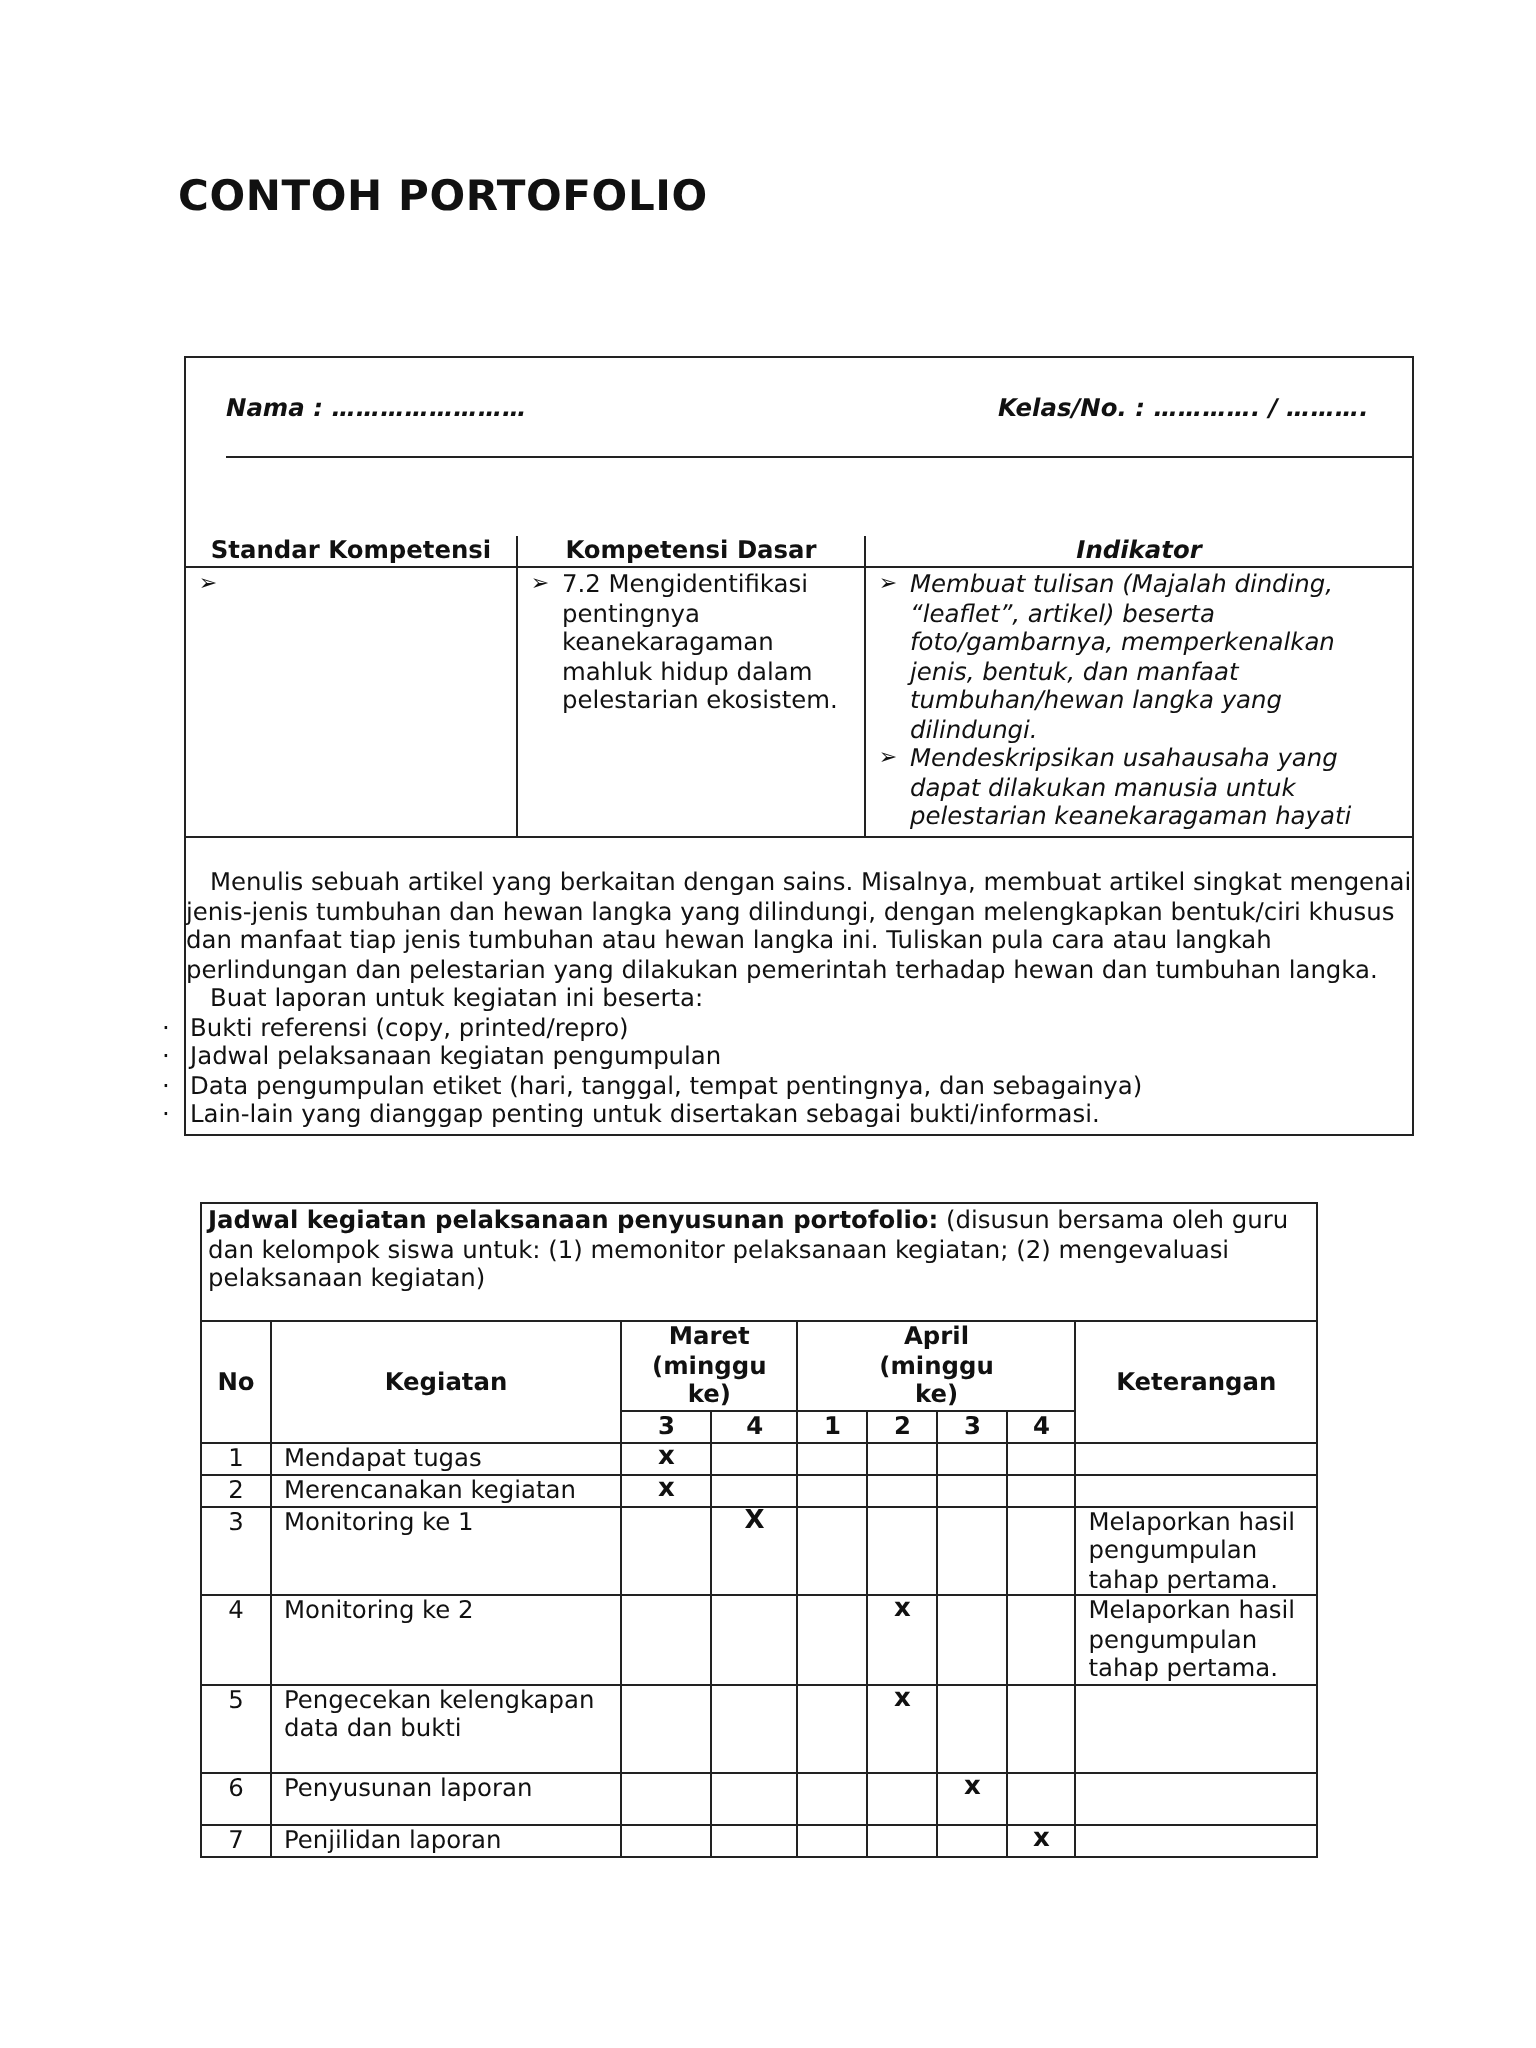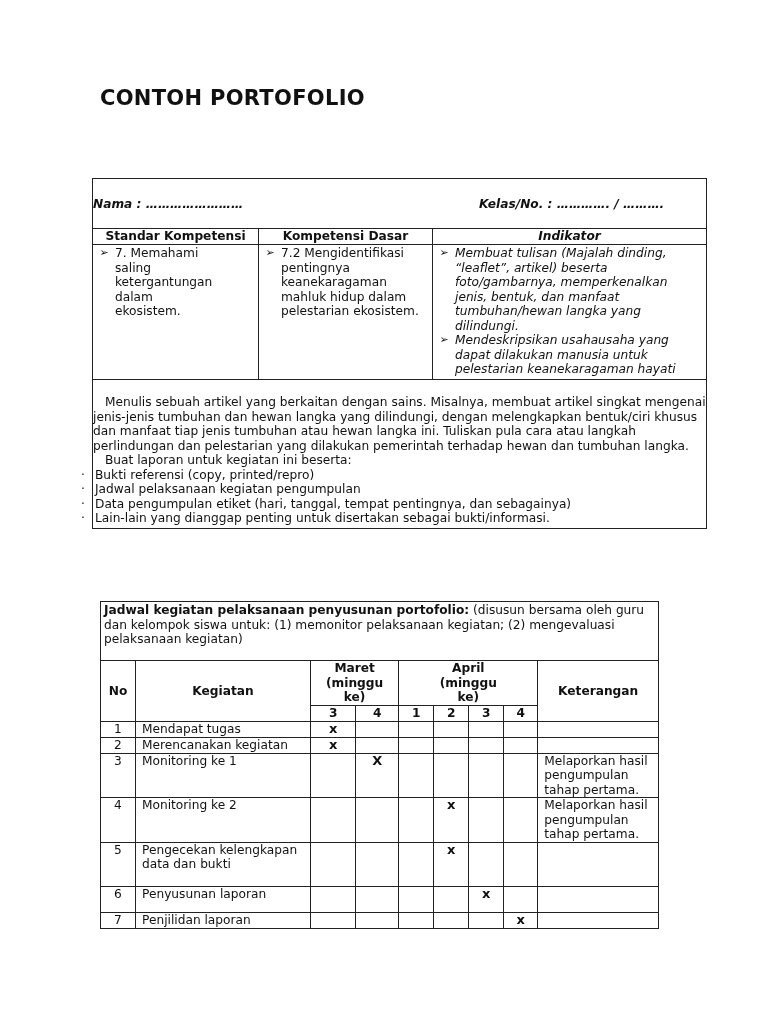--- a/index.html
+++ b/index.html
@@ -1,24 +1,24 @@
 <!DOCTYPE html>
 <html><head>
 <meta charset="utf-8">
 <style>
   html, body { margin:0; padding:0; background:#ffffff; }
   body { width:768px; height:1024px; position:relative; overflow:hidden; font-family:"DejaVu Sans", sans-serif; color:#111; }
-  .title { position:absolute; left:100px; top:86px; font-size:21px; font-weight:bold; letter-spacing:0.3px; margin:0; }
+  .title { position:absolute; left:89px; top:86px; font-size:21px; font-weight:bold; letter-spacing:0.3px; margin:0; }
 
   
   .t1 { position:absolute; left:92px; top:178px; width:615px; border:1.5px solid #222; box-sizing:border-box; font-size:12.2px; line-height:14.5px; }
-  .t1-head { height:49px; position:relative; border-bottom:1.5px solid #222; }
+  .t1-head { height:49px; position:relative; border-bottom:1.5px solid #222;margin-left:20px; }
   .t1-head .nama { position:absolute; left:0; top:18px; font-style:italic; font-weight:bold; }
   .t1-head .kelas { position:absolute; left:386px; top:18px; font-style:italic; font-weight:bold; }
-  .t1-grid { display:grid; grid-template-columns:166px 174px 1fr; }
+  .t1-grid { display:grid; grid-template-columns:166px 174px 1fr;margin-top:39px; }
   .t1-grid .hd { font-weight:bold; text-align:center; border-bottom:1.5px solid #222; height:15px; line-height:15px; }
   .t1-grid .hd, .t1-grid .cell { border-right:1.5px solid #222; }
   .t1-grid .hd:nth-child(3), .t1-grid .cell:nth-child(6) { border-right:none;font-style:italic; }
   .cell { height:134px; padding-top:1px; box-sizing:border-box; }
   .bl { display:flex; }
   .bl .arrow { width:22px; flex:none; text-align:center; font-size:11px; }
   .bl .txt { flex:1; }
   .t1-body { border-top:1.5px solid #222; padding:15px 0 2px 0; font-size:12.2px; line-height:14.5px; position:relative; }
   .t1-body .h { font-weight:bold; }
   .t1-body p { margin:0; }
@@ -47,21 +47,20 @@
     <span class="nama">Nama   : ……………………</span>
     <span class="kelas">Kelas/No. : …………. / ……….</span>
   </div>
   <div class="t1-grid">
     <div class="hd">Standar Kompetensi</div>
     <div class="hd">Kompetensi Dasar</div>
     <div class="hd">Indikator</div>
     <div class="cell">
       <div class="bl">
         <span class="arrow">➢</span>
-        <span class="txt" style="padding-right:40px">7. Memahami saling ketergantungan dalam ekosistem.</span>
       </div>
     </div>
     <div class="cell">
       <div class="bl">
         <span class="arrow">➢</span>
         <span class="txt" style="padding-right:6px">7.2 Mengidentifikasi pentingnya keanekaragaman mahluk hidup dalam pelestarian ekosistem.</span>
       </div>
     </div>
     <div class="cell">
       <div class="bl">

